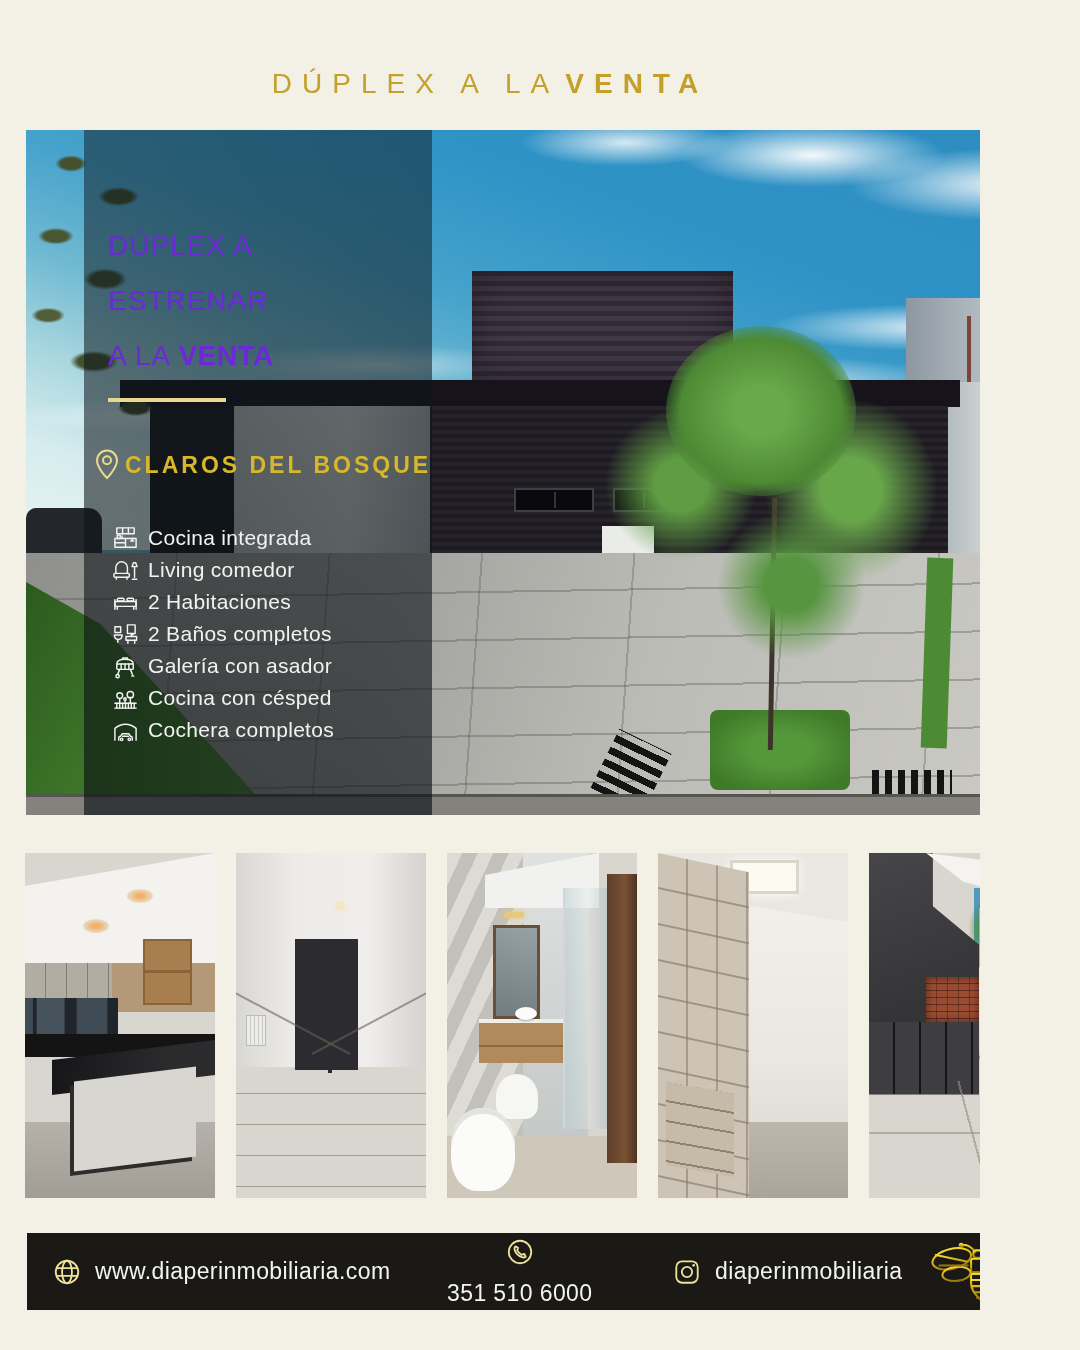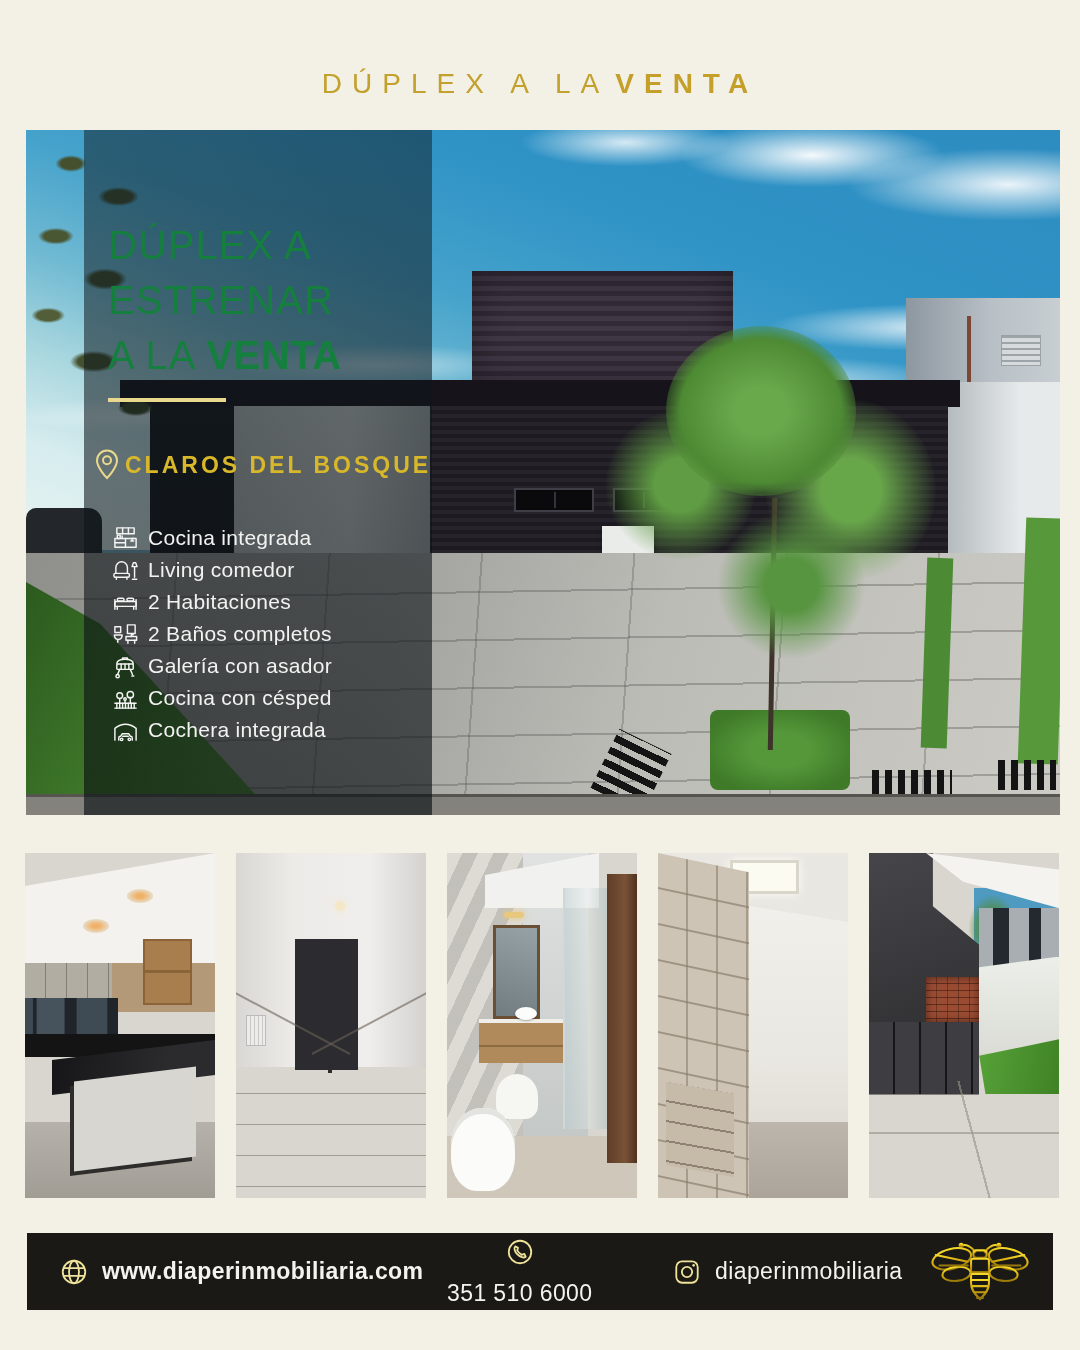--- a/index.html
+++ b/index.html
@@ -1,18 +1,18 @@
 <!DOCTYPE html>
 <html><head>
 <meta charset="utf-8">
 <style>
   * { margin:0; padding:0; box-sizing:border-box; }
   html,body { width:1080px; height:1350px; }
   body { background:#f3f0e5; font-family:"Liberation Sans", sans-serif; }
-  .canvas { position:relative; width:1080px; height:1350px; background:#f3f0e5; overflow:hidden;padding-left:15px; }
+  .canvas { position:relative; width:980px; height:1350px; background:#f3f0e5; overflow:hidden;padding-left:15px; }
 
   
   .top-heading { position:absolute; top:68px; left:0; width:100%; text-align:center;
     color:#c2a12d; font-size:28px; letter-spacing:10px; font-weight:500; }
   .top-heading .bold { font-weight:800; color:#c4a02a; margin-left:6px; }
 
   
   .photo { position:absolute; left:26px; top:130px; width:1034px; height:685px; overflow:hidden; background:#7db4c8; }
   .photo > div { position:absolute; }
   .sky { left:0; top:0; width:100%; height:420px;
@@ -76,22 +76,22 @@
   .cp1 { left:640px; top:196px; width:190px; height:170px; background:radial-gradient(#6aa84c 20%, #4d8a33 60%, rgba(61,110,40,.0) 78%); }
   .cp2 { left:580px; top:280px; width:150px; height:150px; background:radial-gradient(#5f9c43 25%, rgba(72,128,48,0) 72%); }
   .cp3 { left:740px; top:270px; width:170px; height:180px; background:radial-gradient(#68a64a 25%, rgba(74,132,50,0) 72%); }
   .cp4 { left:690px; top:380px; width:150px; height:150px; background:radial-gradient(#579540 25%, rgba(66,120,44,0) 70%); }
   .kerb { left:0; top:664px; width:1034px; height:21px; background:#83827d; border-top:3px solid #55544f; }
 
   
   .overlay { position:absolute; left:84px; top:130px; width:348px; height:685px;
     background:linear-gradient(180deg, rgba(16,28,34,.5) 0%, rgba(12,19,24,.58) 55%, rgba(8,13,16,.63) 100%); }
   .overlay-content { position:absolute; left:84px; top:130px; width:348px; height:685px; color:#f7f8f5; }
-  .hero-title { position:absolute; left:24px; top:88px; font-size:40px; font-weight:300;
-    line-height:55px; letter-spacing:1px; color:#15803d; }
+  .hero-title { position:absolute; left:24px; top:88px; font-size:28px; font-weight:300;
+    line-height:55px; letter-spacing:1px; color:#6d28d9; }
   .hero-title .bold { font-weight:800; letter-spacing:0.5px; }
   .gold-rule { position:absolute; left:24px; top:268px; width:118px; height:4px; background:#e9d98c; }
   .loc-row { position:absolute; left:8px; top:302px; display:flex; align-items:center; gap:3px;margin-top:15px; }
   .loc-label { color:#d8b82a; font-size:23px; font-weight:800; letter-spacing:3px; }
   .features { position:absolute; left:28px; top:392px; list-style:none; }
   .features li { display:flex; align-items:center; gap:9px; height:32px; }
   .features svg { flex:0 0 auto; }
   .features span { font-size:21px; color:#f2f3f1; letter-spacing:0.3px; }
 
   
@@ -173,21 +173,21 @@
     background-image:repeating-linear-gradient(90deg, transparent 0 24px, rgba(12,12,14,.8) 24px 26px); }
   .t5-grass { left:58%; top:54%; width:42%; height:16%; background:linear-gradient(100deg,#57a238,#3f8226); clip-path:polygon(0 30%,100% 0,100% 100%,8% 100%); }
   .t5-floor { left:0; top:66%; width:100%; height:34%; background:linear-gradient(180deg,#d9d6cd,#cdc9be);
     background-image:linear-gradient(180deg, transparent 44%, rgba(150,145,132,.6) 44%, rgba(150,145,132,.6) 45%, transparent 45%),
       linear-gradient(75deg, transparent 54%, rgba(150,145,132,.6) 54%, rgba(150,145,132,.6) 55%, transparent 55%); }
 
   
   .footer { position:absolute; left:27px; top:1233px; width:1026px; height:77px; background:#1a1916; }
   .f-item { position:absolute; top:50%; transform:translateY(-50%); display:flex; align-items:center; gap:13px;
     color:#f3f3ef; font-size:23px; letter-spacing:0.4px; }
-  .f-site { left:32px;font-weight:bold; } .f-phone { left:420px;flex-direction:column; } .f-ig { left:645px; }
+  .f-site { left:25px; } .f-phone { left:420px;flex-direction:column; } .f-ig { left:645px; }
   .bee { position:absolute; right:16px; top:50%; transform:translateY(-50%); }
 </style>
 </head>
 <body>
 
 <div class="canvas">
 
   <div class="top-heading">
     <span>DÚPLEX A LA</span><span class="bold">VENTA</span>
   </div>
@@ -317,21 +317,21 @@
         <span>Cocina con césped</span>
       </li>
       <li>
         <svg width="27" height="27" viewBox="0 0 28 28" fill="none" stroke="#f4f5f2" stroke-width="1.5" stroke-linecap="round" stroke-linejoin="round">
           <path d="M3 24V11.8q11-8.4 22 0V24"></path>
           <path d="M7 24v-2.2q0-1.8 1.8-1.8l1.7-2.6h7l1.7 2.6q1.8 0 1.8 1.8V24"></path>
           <path d="M11 20h6"></path>
             <circle cx="10" cy="23.2" r="1.3"></circle>
             <circle cx="18" cy="23.2" r="1.3"></circle>
         </svg>
-        <span>Cochera integrada</span>
+        <span>Cochera completos</span>
       </li>
     </ul>
   </div>
 
   <div class="gallery">
     <div class="thumb">
       <div class="t1-floor"></div>
         <div class="t1-cabL"></div>
         <div class="t1-cabR"></div>
       <div class="t1-ceil"></div>

